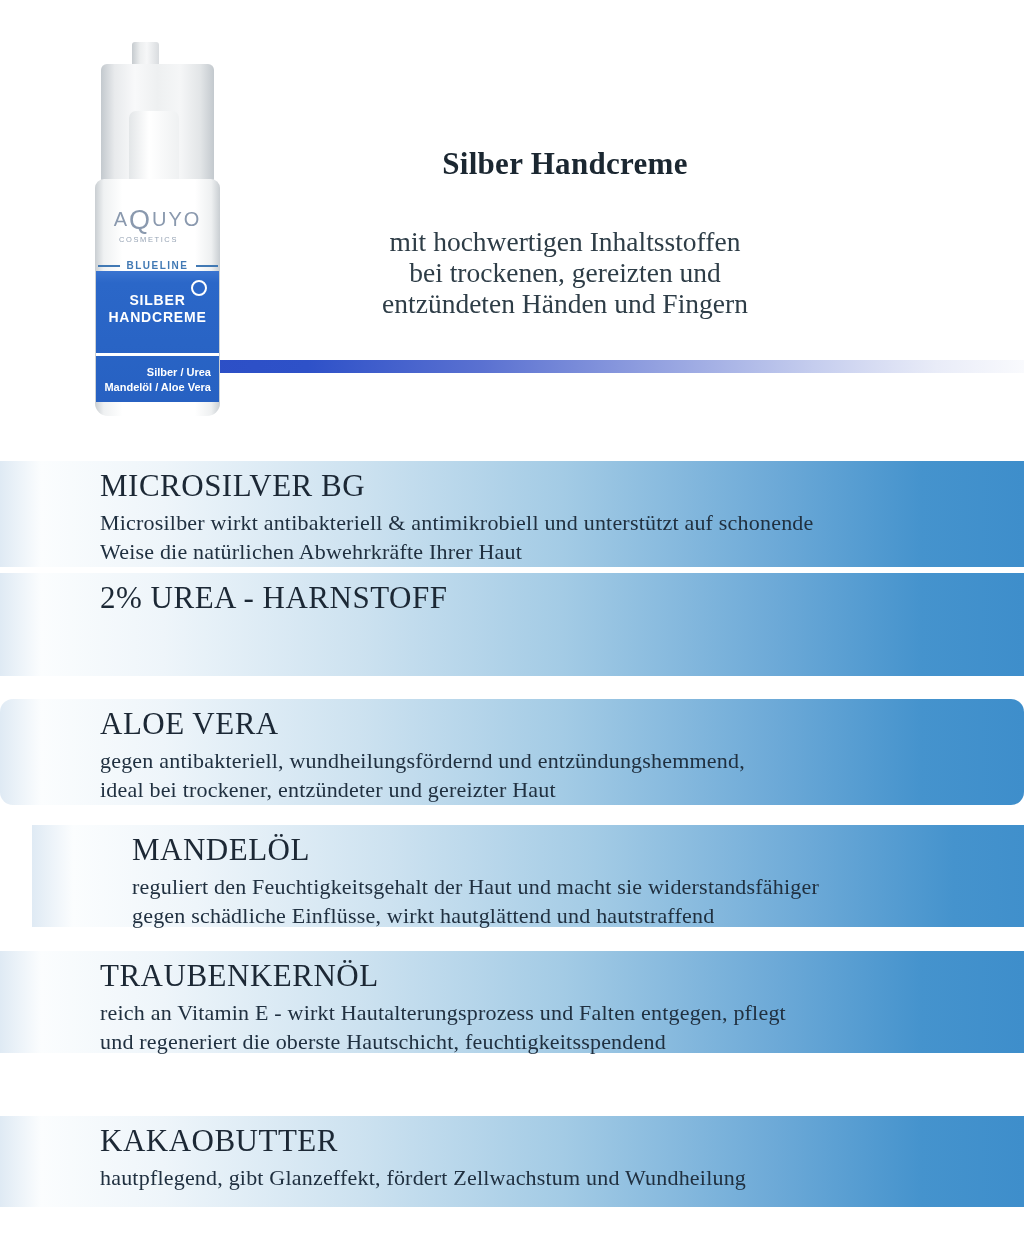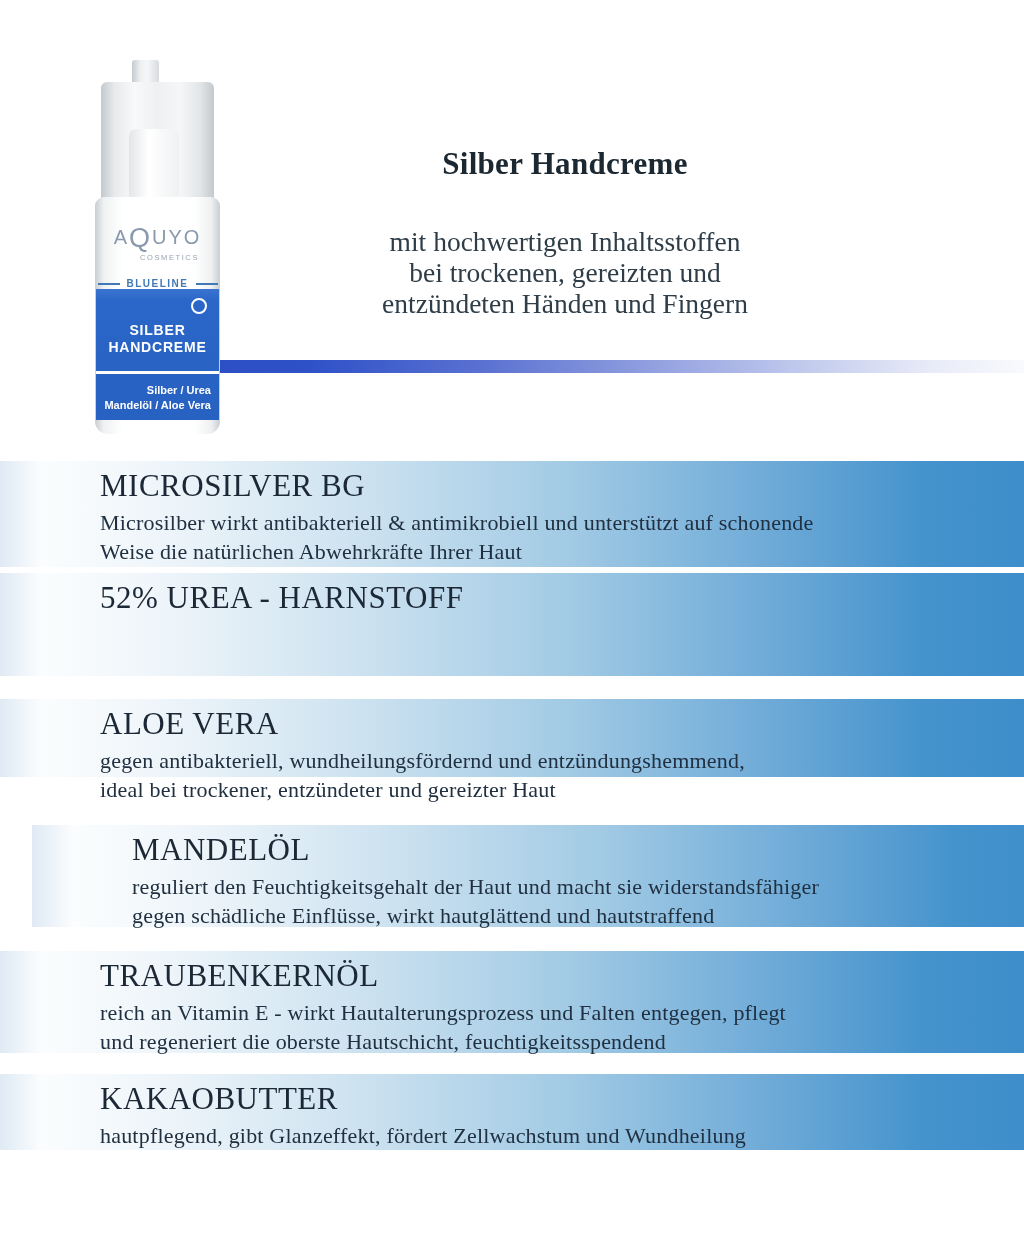--- a/index.html
+++ b/index.html
@@ -26,21 +26,21 @@
 
   
   .divider {
     position: absolute; left: 150px; right: 0; top: 360px; height: 13px; z-index: 1;
     background: linear-gradient(90deg,
       var(--divider-blue) 0%, #2e51c8 18%, #5a71d1 38%,
       #93a1e0 58%, #c5cdee 76%, #e9ecf8 90%, #f9fafd 100%);
   }
 
   
-  .bottle { position: absolute; left: 95px; top: 60px; width: 125px; height: 374px; z-index: 2; }
+  .bottle { position: absolute; left: 95px; top: 42px; width: 125px; height: 374px; z-index: 2; }
   .stem {
     position: absolute; left: 37px; top: 0; width: 27px; height: 50px;
     background: linear-gradient(90deg, #c6cbcf, #eceeef 30%, #f6f7f8 55%, #d9dcdf);
     border-radius: 3px 3px 0 0;
   }
   .cap {
     position: absolute; left: 6px; top: 22px; width: 113px; height: 117px;
     background: linear-gradient(90deg, #c3c9ce 0%, #e8eaec 12%, #f8f9fa 30%,
       #eef0f1 50%, #f5f6f7 70%, #e2e5e7 88%, #c3c9ce 100%);
     border-radius: 6px 6px 2px 2px;
@@ -57,39 +57,39 @@
     border-radius: 9px 9px 13px 13px;
   }
   .logo {
     padding-top: 26px; text-align: center; color: var(--logo-gray);
     font-family: "Liberation Sans", sans-serif; letter-spacing: 2px;
   }
   .lg-a, .lg-rest { font-size: 20px; }
   .lg-q { font-size: 27px; vertical-align: -3px; }
   .cosmetics {
     font-family: "Liberation Sans", sans-serif; font-size: 7.5px; letter-spacing: 1.6px;
-    color: #96a3b4; text-align: center; margin: -1px 0 16px 24px;
+    color: #96a3b4; margin: -1px 0 16px 24px;
   }
   .blueline {
     margin-top: 11px; display: flex; align-items: center; justify-content: center; gap: 7px;
     color: var(--blueline-blue); font-family: "Liberation Sans", sans-serif;
     font-weight: 700; font-size: 10px; letter-spacing: 1.5px;
   }
   .bl-dash { width: 22px; height: 2px; background: var(--blueline-blue); }
 
   .label {
     position: absolute; left: 1px; right: 1px; top: 92px; height: 131px;
     background: linear-gradient(180deg, #3a74d0 0%, var(--label-blue) 9%, #2761c2 100%);
   }
   .label-circle {
     position: absolute; right: 12px; top: 9px; width: 16px; height: 16px;
     border: 2px solid #ffffff; border-radius: 50%;
   }
   .label-title {
-    padding-top: 33px; text-align: center; color: #ffffff;
+    padding-top: 21px; text-align: center; color: #ffffff;
     font-family: "Liberation Sans", sans-serif; font-weight: 700;
     font-size: 14px; line-height: 17px; letter-spacing: 0.8px; white-space: pre-line;
   }
   .label-divider { position: absolute; left: 0; right: 0; top: 82px; height: 3px; background: #ffffff; }
   .label-sub {
     position: absolute; right: 8px; top: 94px; text-align: right; color: #ffffff;
     font-family: "Liberation Sans", sans-serif; font-weight: 700;
     font-size: 11px; line-height: 15px; white-space: pre-line;
   }
 
@@ -105,24 +105,24 @@
     margin: 0; font-weight: 400; font-size: 31px; line-height: 34px;
     letter-spacing: 0.5px; color: #1c2835;
     font-family: "Liberation Serif", serif;
   }
   .band p {
     margin: 5px 0 0; font-size: 22px; line-height: 29px; letter-spacing: 0.2px;
     color: #203040; white-space: pre-line;
   }
   .b1 { top: 461px;  height: 106px; }
   .b2 { top: 573px;  height: 103px; }
-  .b3 { top: 699px;  height: 78px; }
+  .b3 { top: 699px;  height: 106px; border-radius: 13px; }
   .b4 { top: 825px;  height: 102px; margin-left: 32px; }
   .b5 { top: 951px;  height: 102px; }
-  .b6 { top: 1074px; height: 76px;  }
+  .b6 { top: 1116px; height: 91px;  }
 </style>
 </head>
 <body>
 
 <div class="page">
 
   <div class="divider"></div>
 
   <div class="bottle">
     <div class="stem"></div>
@@ -155,21 +155,21 @@
 entzündeten Händen und Fingern</div>
   </div>
 
   <section class="band b1">
     <h2>MICROSILVER BG</h2>
     <p>Microsilber wirkt antibakteriell &amp; antimikrobiell und unterstützt auf schonende
 Weise die natürlichen Abwehrkräfte Ihrer Haut</p>
   </section>
 
   <section class="band b2">
-    <h2>52% UREA - HARNSTOFF</h2>
+    <h2>2% UREA - HARNSTOFF</h2>
   </section>
 
   <section class="band b3">
     <h2>ALOE VERA</h2>
     <p>gegen antibakteriell, wundheilungsfördernd und entzündungshemmend,
 ideal bei trockener, entzündeter und gereizter Haut</p>
   </section>
 
   <section class="band b4">
     <h2>MANDELÖL</h2>

